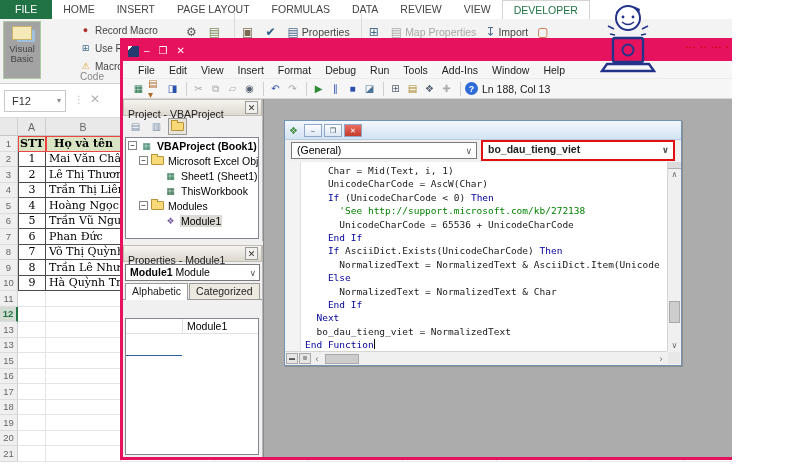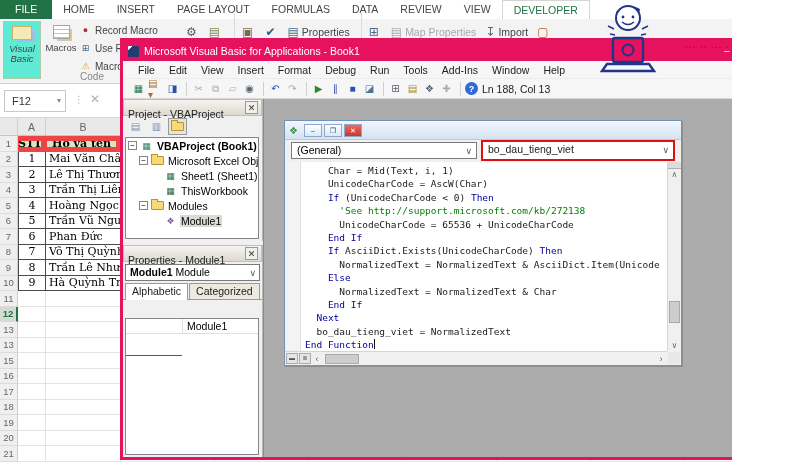--- a/index.html
+++ b/index.html
@@ -9,21 +9,21 @@
 
   
   .tabbar{position:absolute;left:0;top:0;width:800px;height:19px;background:#fff;display:flex;align-items:stretch;}
   .tab{font-size:10.5px;color:#444;padding:0 11px;line-height:19px;white-space:nowrap;}
   .tab.file{background:#217346;color:#fff;padding:0 15px;}
   .tab.active{color:#217346;background:#fff;border:1px solid #d4d4d4;border-bottom:none;}
 
   
   .ribbon{position:absolute;left:0;top:19px;width:800px;height:65px;background:#f3f3f3;border-bottom:1px solid #d0d0d0;}
   .bigbtn{position:absolute;top:2px;width:38px;height:58px;display:flex;flex-direction:column;align-items:center;justify-content:flex-start;padding-top:4px;font-size:9.5px;line-height:10px;color:#444;text-align:center;}
-  .bigbtn.sel{background:#5eead4;border:1px solid #aecaa5;font-style:italic;}
+  .bigbtn.sel{background:#a3a3a3;border:1px solid #aecaa5;}
   .vb-ico{width:20px;height:14px;background:#f6e9b8;border:1px solid #c9b36a;box-shadow:4px 3px 0 -1px #9fc0de;margin-bottom:4px;}
   .mac-ico{width:17px;height:14px;background:#fff;border:1px solid #9aa7b8;box-shadow:3px 3px 0 -1px #d8c89a;margin-bottom:4px;background-image:repeating-linear-gradient(#fff 0 3px,#b8c4d4 3px 4px);}
   .smallbtns{position:absolute;left:79px;top:2px;}
   .sbtn{display:flex;align-items:center;height:18px;font-size:10px;color:#444;white-space:nowrap;}
   .sico{width:13px;text-align:center;margin-right:3px;font-size:9px;}
   .grouplabel{position:absolute;left:62px;bottom:1px;width:60px;text-align:center;font-size:10px;color:#888;}
   .rightitems{position:absolute;left:186px;top:4px;display:flex;align-items:center;height:18px;}
   .ritem{display:flex;align-items:center;margin-right:9px;font-size:10.5px;color:#444;white-space:nowrap;}
   .ritem .rg{font-size:12px;margin-right:3px;}
   .ritem.dis{color:#a8a8a8;}
@@ -44,21 +44,21 @@
   .cA{width:28px;}
   .cB{width:75px;}
   .chfill{flex:1;background:repeating-linear-gradient(90deg,transparent 0 93px,#cfcfcf 93px 94px);}
   .srow{display:flex;height:15.5px;}
   .rowhdr{width:18px;background:#efefef;border-right:1px solid #cfcfcf;border-bottom:1px solid #dcdcdc;font-size:9.5px;color:#666;display:flex;align-items:center;justify-content:center;}
   .rowhdr.sel{background:#d2dcd2;color:#217346;font-weight:bold;border-right:2px solid #217346;}
   .cell{overflow:hidden;white-space:nowrap;}
   .cellA{width:28px;}
   .cellB{width:75px;}
   .empty{border-right:1px solid #e4e4e4;border-bottom:1px solid #e4e4e4;}
-  .th{background:#d8e4c4;font-family:"DejaVu Serif","Liberation Serif",serif;font-weight:bold;font-size:11px;display:flex;align-items:center;justify-content:center;border:5px solid #ef4444;border-left-width:1px;}
+  .th{background:#d8e4c4;font-family:"DejaVu Serif","Liberation Serif",serif;font-weight:bold;font-size:11px;display:flex;align-items:center;justify-content:center;border:1px solid #ef4444;border-left-width:1px;}
   .td{font-family:"DejaVu Serif","Liberation Serif",serif;font-size:11px;display:flex;align-items:center;border-right:1px solid #4a4a4a;border-bottom:1px solid #4a4a4a;}
   .td.num{justify-content:center;border-left:1px solid #4a4a4a;}
   .td.name{padding-left:3px;}
   .sfill{flex:1;border-bottom:1px solid #e8e8e8;background:repeating-linear-gradient(90deg,transparent 0 93px,#e4e4e4 93px 94px);}
 
   
   .vbawin{position:absolute;left:120px;top:38px;width:656px;height:422px;border:3px solid #e7125d;background:#f0f0f0;}
   .vtitle{height:20px;background:#e7125d;display:flex;align-items:center;padding:0 8px 0 5px;color:#fff;}
   .vticon{width:11px;height:11px;background:linear-gradient(135deg,#fff 0 3px,#263c6e 3px);margin-right:5px;flex:none;}
   .vtitletext{font-size:10.5px;white-space:nowrap;flex:1;}
@@ -109,21 +109,21 @@
   .cwtitle{height:19px;background:linear-gradient(#f2f7fc,#d3e3f3);border-bottom:1px solid #b8cce0;display:flex;align-items:center;padding:0 3px 0 4px;}
   .cwicon{font-size:10px;color:#3e8e3e;margin-right:4px;}
   .cwtext{flex:1;font-size:10.5px;color:#1a1a1a;white-space:nowrap;}
   .cwb{width:18px;height:13px;border:1px solid #8fa8c8;background:linear-gradient(#fdfeff,#dce8f5);font-size:7px;line-height:11px;text-align:center;color:#345;margin-left:2px;flex:none;}
   .cwb.close{background:linear-gradient(#ed6b5e,#c23b2d);color:#fff;font-weight:bold;}
   .cwcombos{height:22px;position:relative;background:#f0f0f0;}
   .combo{position:absolute;top:2px;height:17px;background:#fff;border:1px solid #7a7a7a;font-size:10.5px;line-height:15px;padding-left:5px;white-space:nowrap;overflow:hidden;}
   .combo .cv{position:absolute;right:4px;top:1px;color:#555;font-size:9px;}
   .combo.gen{left:6px;width:186px;}
   .redwrap{position:absolute;left:196px;top:0;width:194px;height:21px;border:2px solid #e01010;background:#fff;}
-  .combo.proc{position:absolute;left:0;top:0;width:190px;height:17px;border:none;font-weight:normal;color:#222;}
+  .combo.proc{position:absolute;left:0;top:0;width:190px;height:17px;border:none;font-weight:bold;color:#222;}
   .cwcode{position:absolute;left:1px;right:14px;top:41px;bottom:14px;background:#fff;overflow:hidden;}
   .cmargin{position:absolute;left:0;top:0;bottom:0;width:15px;background:#f3f3f3;border-right:1px solid #e0e0e0;}
   .ctext{position:absolute;left:19px;top:2px;font-family:"DejaVu Sans Mono","Liberation Mono",monospace;font-size:9.5px;line-height:13.4px;white-space:pre;}
   .tx{color:#1a1a1a;text-align:center;} .kw{color:#00009b;} .cm{color:#007f00;}
   .caret{display:inline-block;width:1px;height:10px;background:#111;vertical-align:-1px;}
   .vscroll{position:absolute;right:0;top:41px;bottom:14px;width:14px;background:#f0f0f0;border-left:1px solid #d5d5d5;}
   .split{position:absolute;top:0;left:0;right:0;height:7px;background:#dcdcdc;border-bottom:1px solid #b0b0b0;}
   .sarr{position:absolute;left:0;width:13px;text-align:center;font-size:8px;color:#666;}
   .vthumb{position:absolute;left:1px;width:11px;height:22px;background:#cdcdcd;border:1px solid #aaa;bottom:28px;}
   .hscroll{position:absolute;left:0;right:14px;bottom:0;height:14px;background:#f0f0f0;border-top:1px solid #d5d5d5;display:flex;align-items:center;}
@@ -152,24 +152,20 @@
       <div class="tab">REVIEW</div>
       <div class="tab">VIEW</div>
       <div class="tab active">DEVELOPER</div>
     </div>
 
   <div class="ribbon">
     <div class="bigbtn sel" style="left:3px;">
       <span class="vb-ico"></span>
       <span>Visual Basic</span>
     </div>
-    <div class="bigbtn" style="left:42px;">
-      <span class="mac-ico"></span>
-      <span>Macros</span>
-    </div>
     <div class="smallbtns">
       <div class="sbtn">
         <span class="sico" style="color:#b03030;">●</span>
         <span>Record Macro</span>
       </div>
       <div class="sbtn">
         <span class="sico" style="color:#4a6b8a;">⊞</span>
         <span>Use Relativ</span>
       </div>
       <div class="sbtn">
@@ -356,21 +352,20 @@
           <div class="cell cellA empty"></div>
           <div class="cell cellB empty"></div>
           <div class="sfill"></div>
         </div>
       </div>
   </div>
 
   <div class="vbawin">
     <div class="vtitle">
       <span class="vticon"></span>
-      <span class="vtitletext">Microsoft Visual Basic for Applications - Book1</span>
       <span class="vctrl">
         <span>–</span>
         <span>❐</span>
         <span>✕</span>
       </span>
     </div>
     <div class="vmenu">
         <span class="mitem">File</span>
         <span class="mitem">Edit</span>
         <span class="mitem">View</span>

